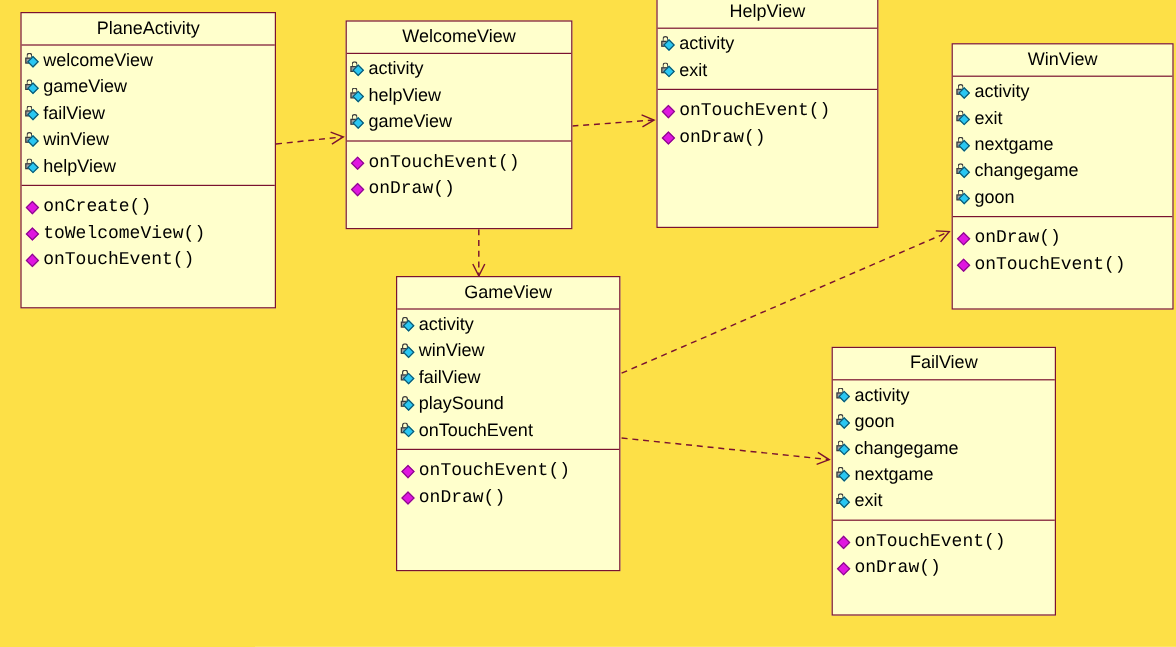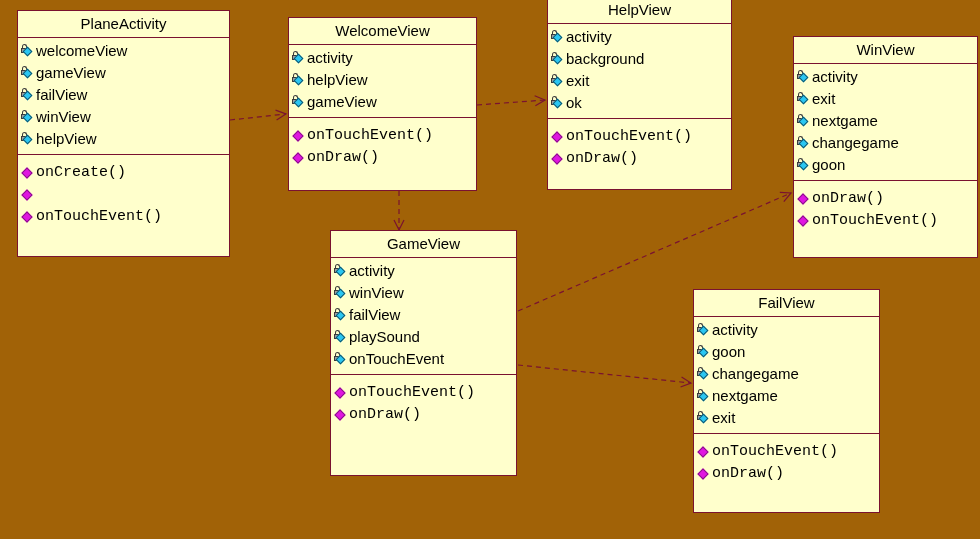--- a/index.html
+++ b/index.html
@@ -10,21 +10,21 @@
     width: 980px;
     height: 539px;
     background: #ffffff;
     font-family: "Liberation Sans", sans-serif;
     overflow: hidden;
   }
   #canvas {
     position: relative;
     width: 980px;
     height: 539px;
-    background: #a16207;
+    background: #fde047;
   }
   svg#edges {
     position: absolute;
     left: 0;
     top: 0;
     width: 980px;
     height: 539px;
     pointer-events: none;
   }
   .uml-class {
@@ -193,20 +193,21 @@
       <div class="uml-member">
         <span class="icon op-icon">
             <span class="diamond"></span>
           </span>
         <span class="member-label">onCreate()</span>
       </div>
       <div class="uml-member">
         <span class="icon op-icon">
             <span class="diamond"></span>
           </span>
+        <span class="member-label">toWelcomeView()</span>
       </div>
       <div class="uml-member">
         <span class="icon op-icon">
             <span class="diamond"></span>
           </span>
         <span class="member-label">onTouchEvent()</span>
       </div>
     </div>
   </div>
 
@@ -264,37 +265,21 @@
             <span class="diamond"></span>
           </span>
         <span class="member-label">activity</span>
       </div>
       <div class="uml-member">
         <span class="icon attr-icon">
             <span class="lock-shackle"></span>
             <span class="lock-body"></span>
             <span class="diamond"></span>
           </span>
-        <span class="member-label">background</span>
-      </div>
-      <div class="uml-member">
-        <span class="icon attr-icon">
-            <span class="lock-shackle"></span>
-            <span class="lock-body"></span>
-            <span class="diamond"></span>
-          </span>
         <span class="member-label">exit</span>
-      </div>
-      <div class="uml-member">
-        <span class="icon attr-icon">
-            <span class="lock-shackle"></span>
-            <span class="lock-body"></span>
-            <span class="diamond"></span>
-          </span>
-        <span class="member-label">ok</span>
       </div>
     </div>
     <div class="uml-section ops">
       <div class="uml-member">
         <span class="icon op-icon">
             <span class="diamond"></span>
           </span>
         <span class="member-label">onTouchEvent()</span>
       </div>
       <div class="uml-member">

